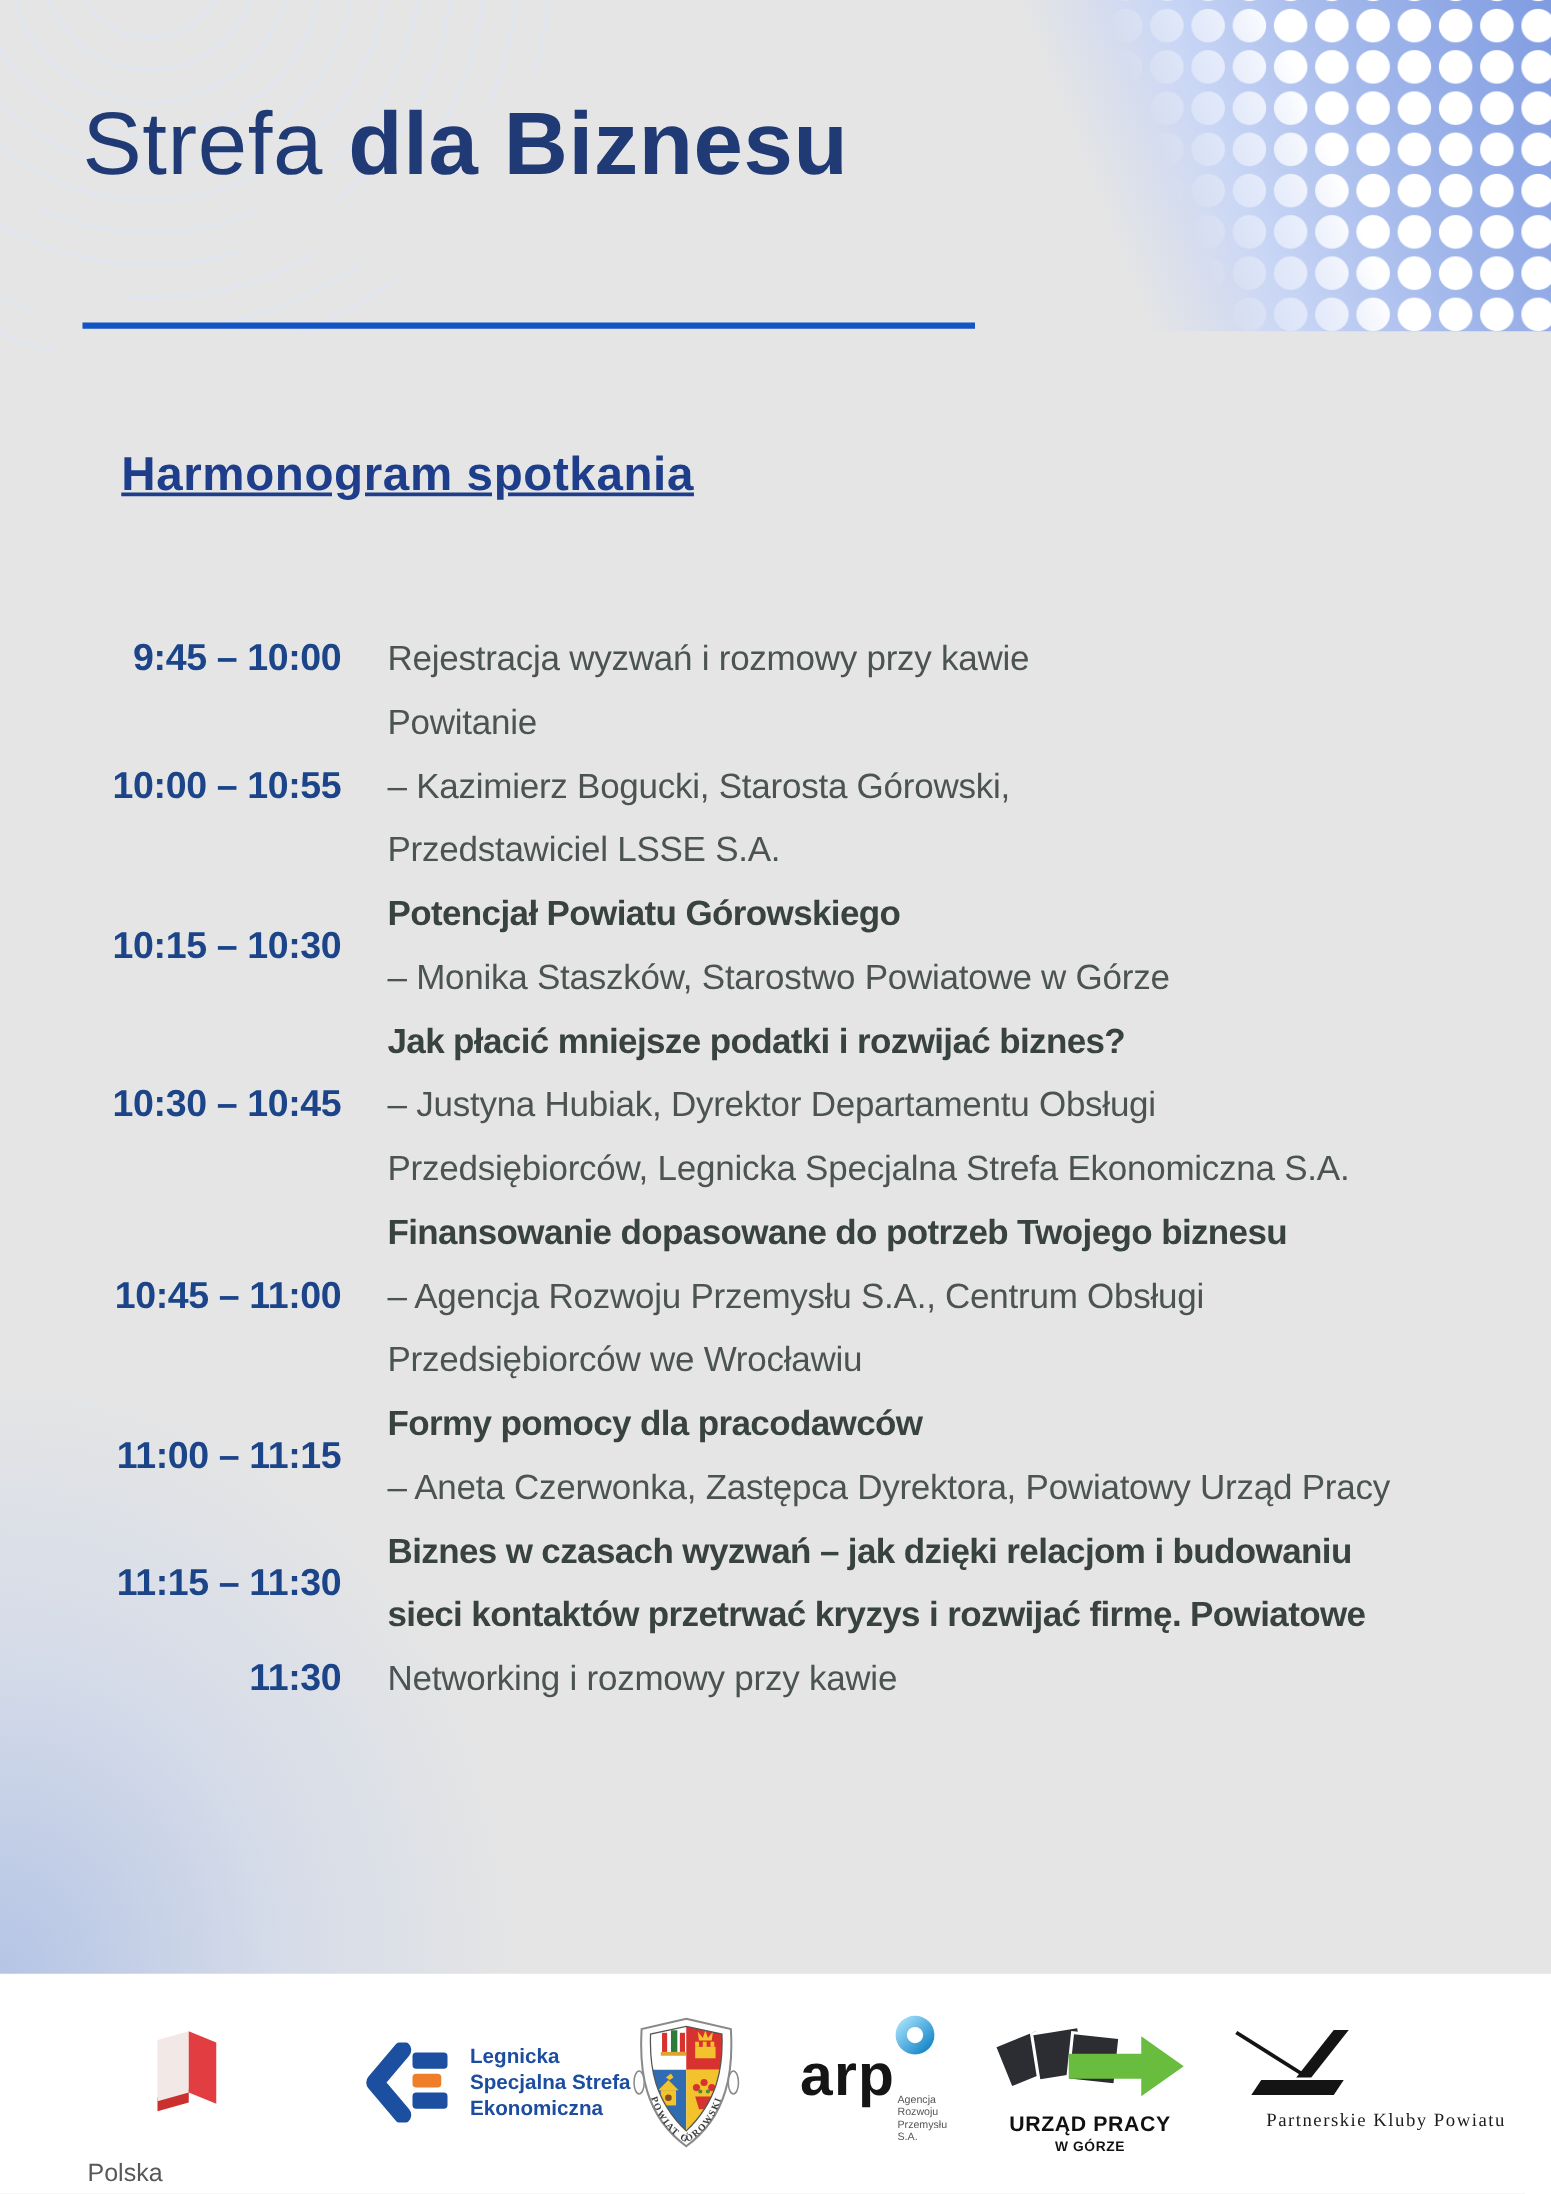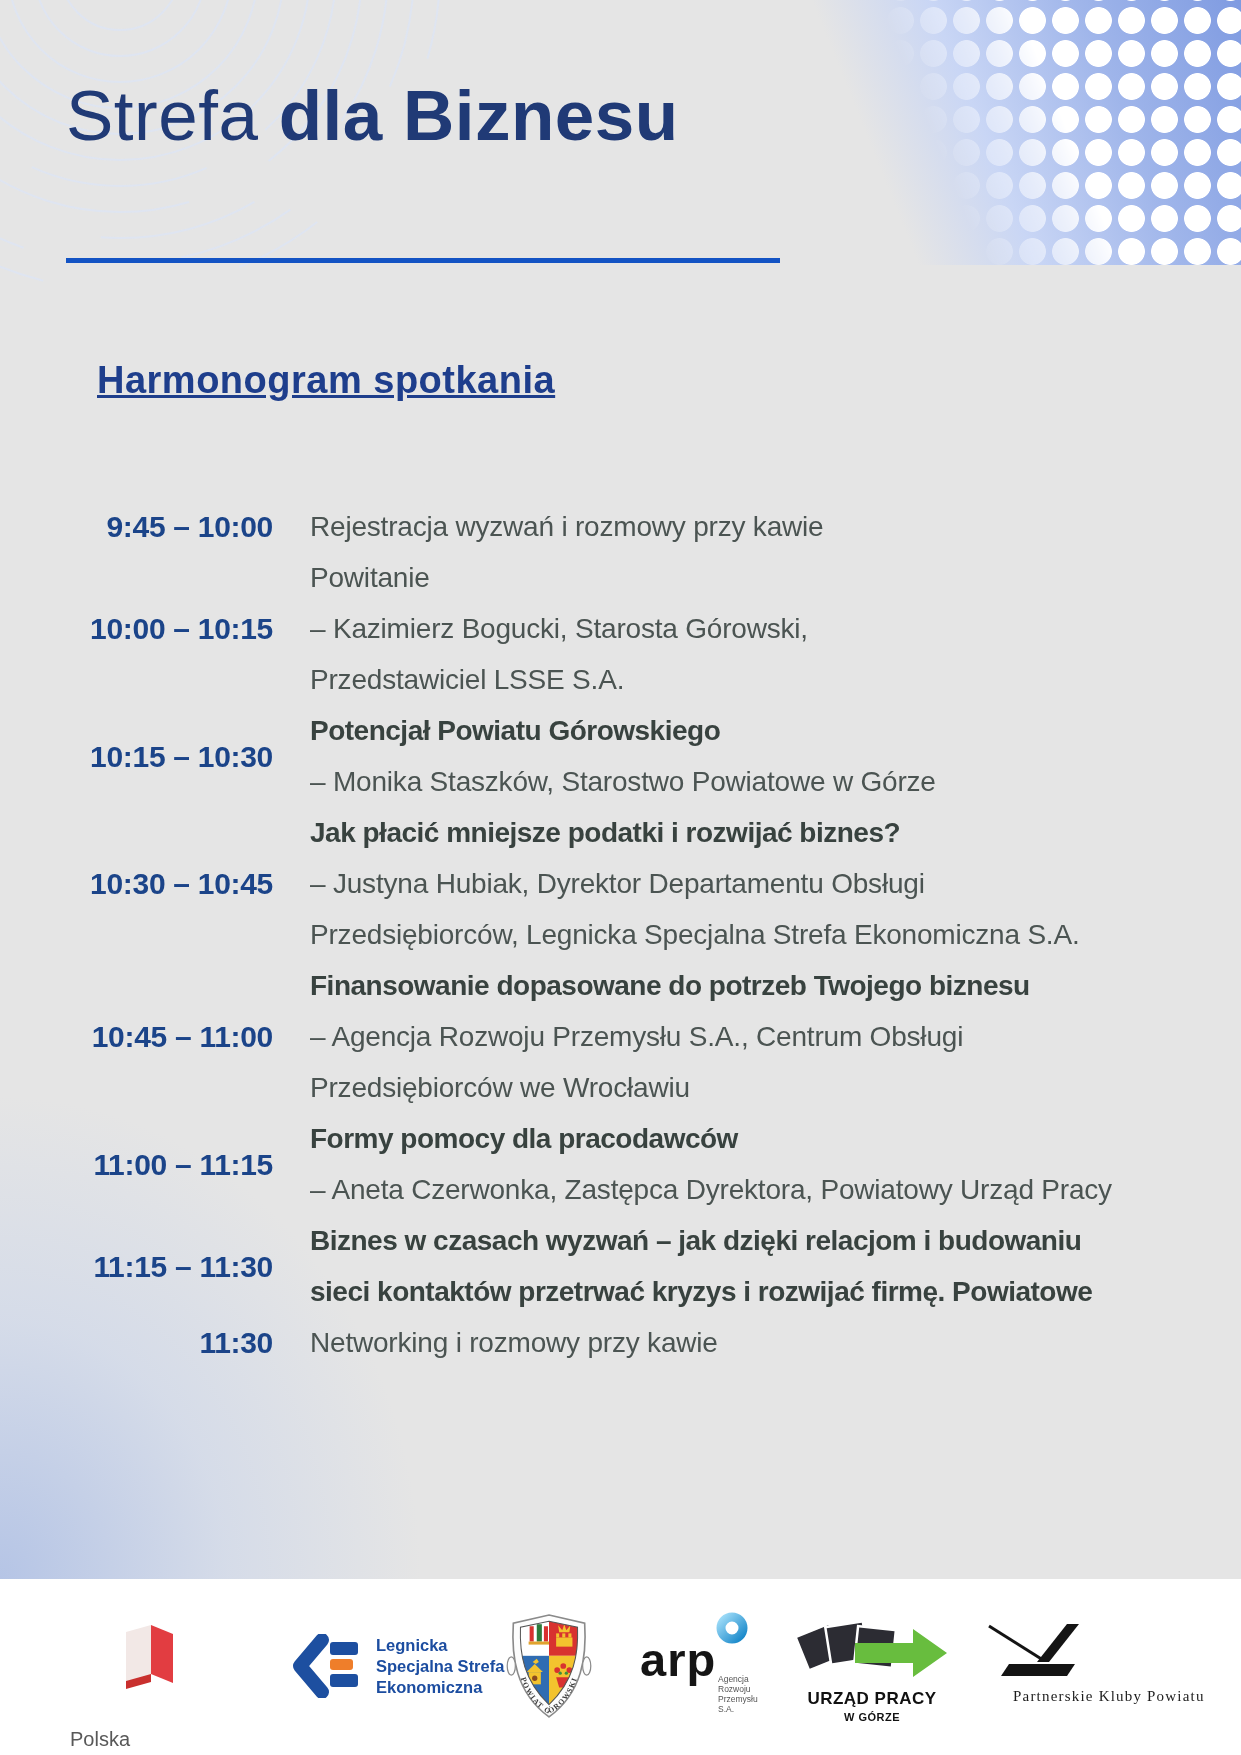--- a/index.html
+++ b/index.html
@@ -90,21 +90,21 @@
   <div class="section-heading">Harmonogram spotkania</div>
   <div class="schedule" id="schedule-list">
     <div class="row">
       <div class="time">9:45 – 10:00</div>
       <div class="texts">
           <div class="line title">Rejestracja wyzwań i rozmowy przy kawie</div>
         </div>
     </div>
 
     <div class="row">
-      <div class="time">10:00 – 10:15</div>
+      <div class="time">10:00 – 10:55</div>
       <div class="texts">
           <div class="line title">Powitanie</div>
           <div class="line detail">– Kazimierz Bogucki, Starosta Górowski,</div>
           <div class="line detail">Przedstawiciel LSSE S.A.</div>
         </div>
     </div>
 
     <div class="row">
       <div class="time">10:15 – 10:30</div>
       <div class="texts">

